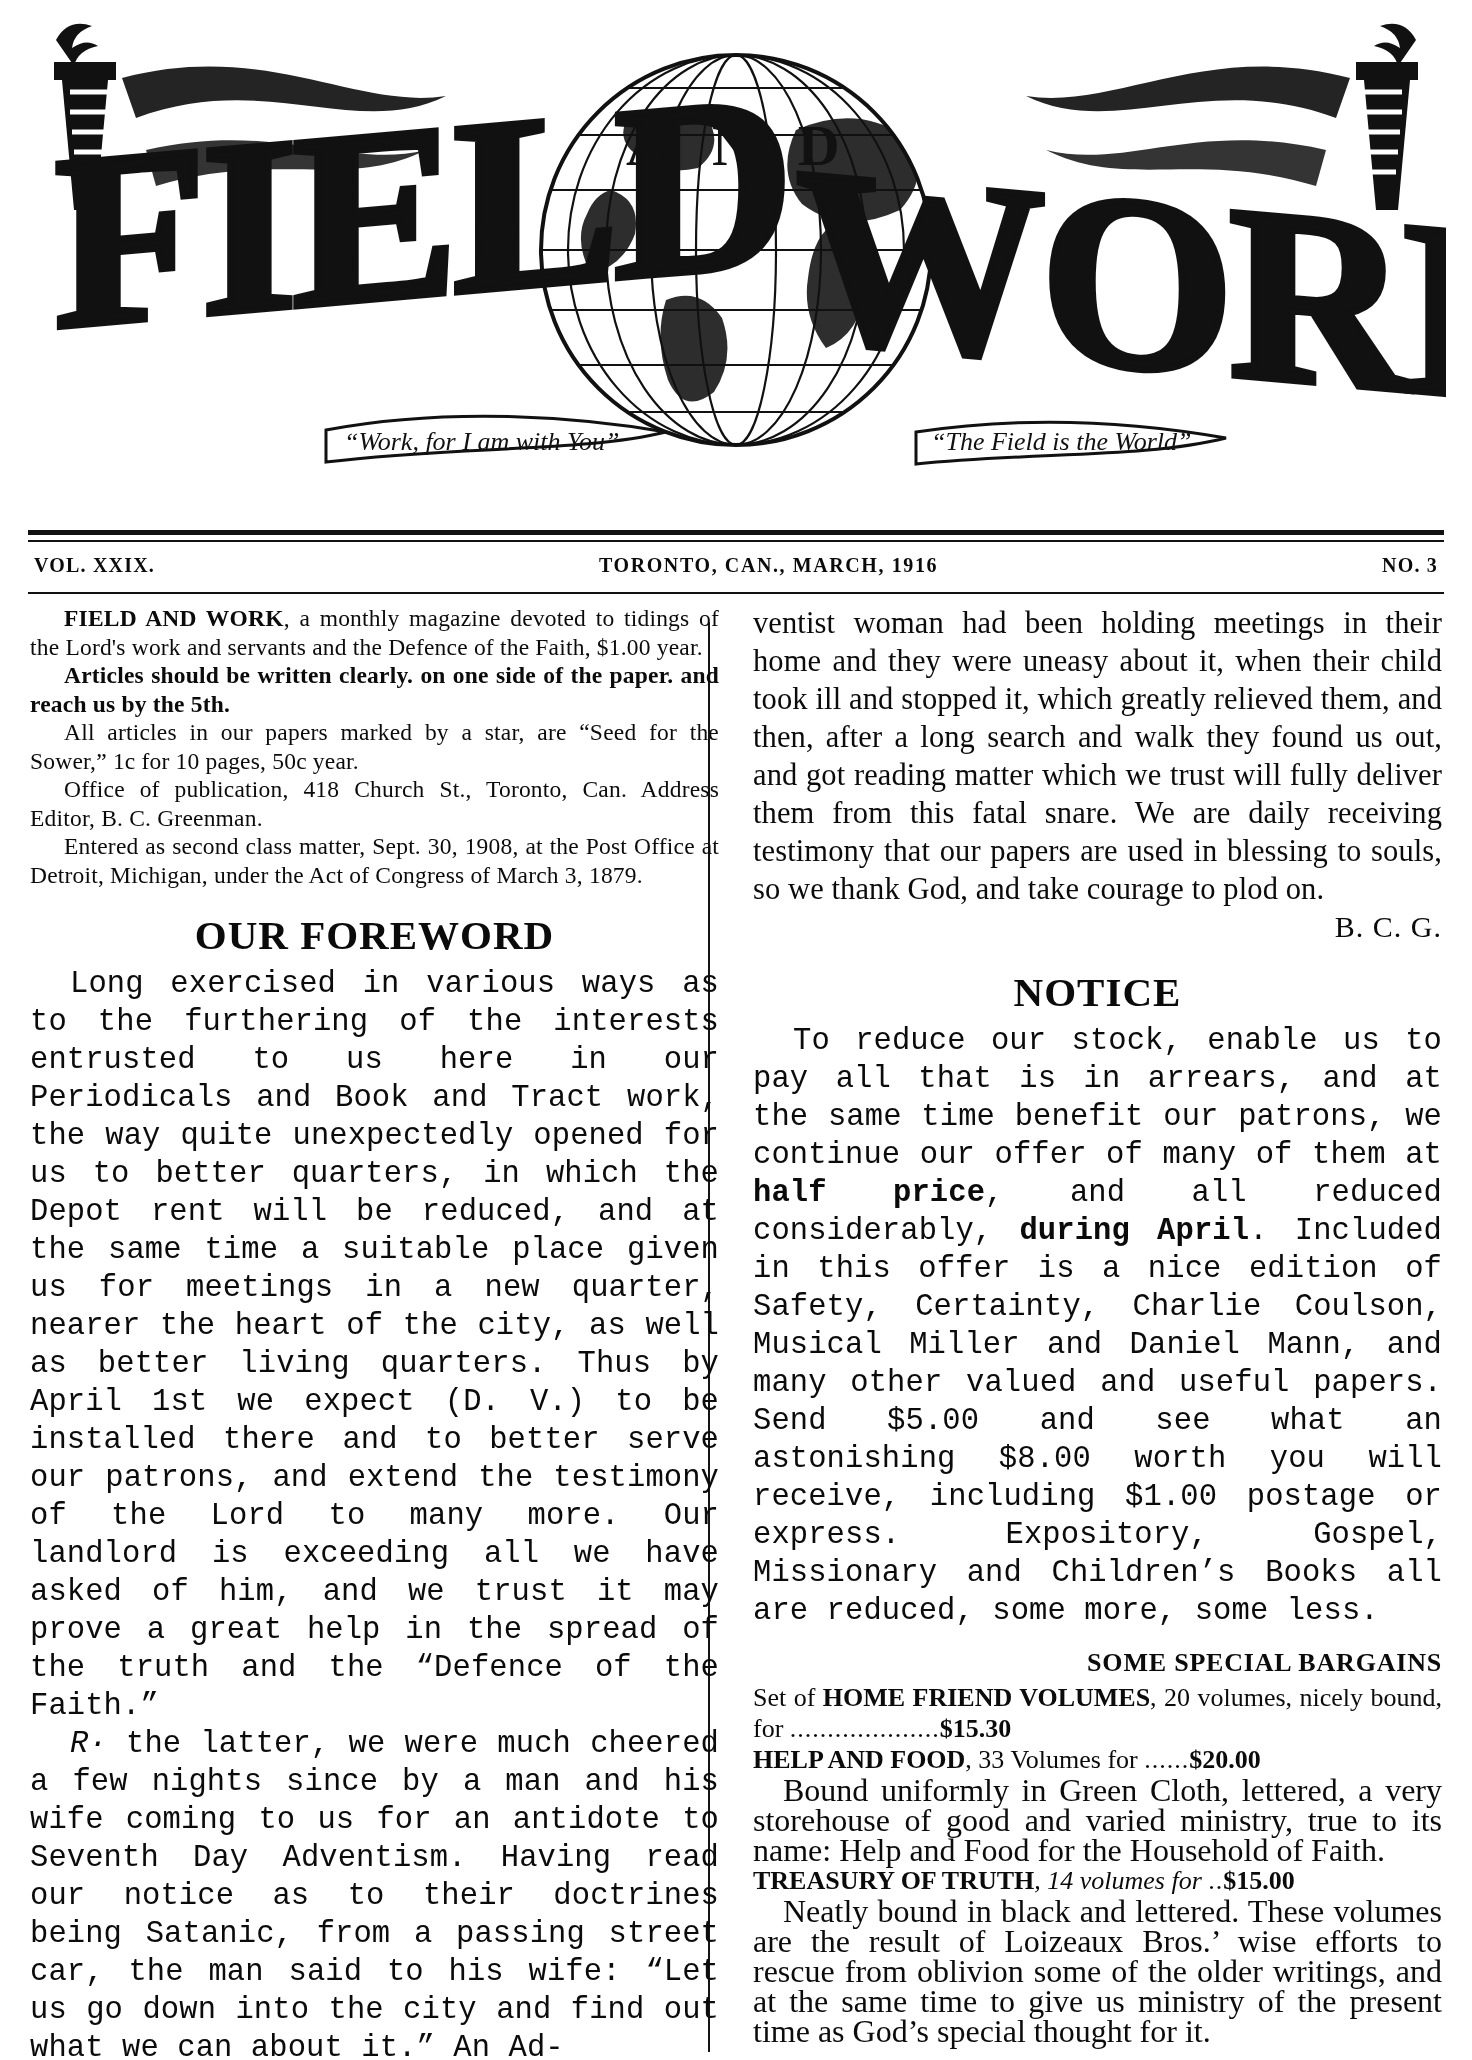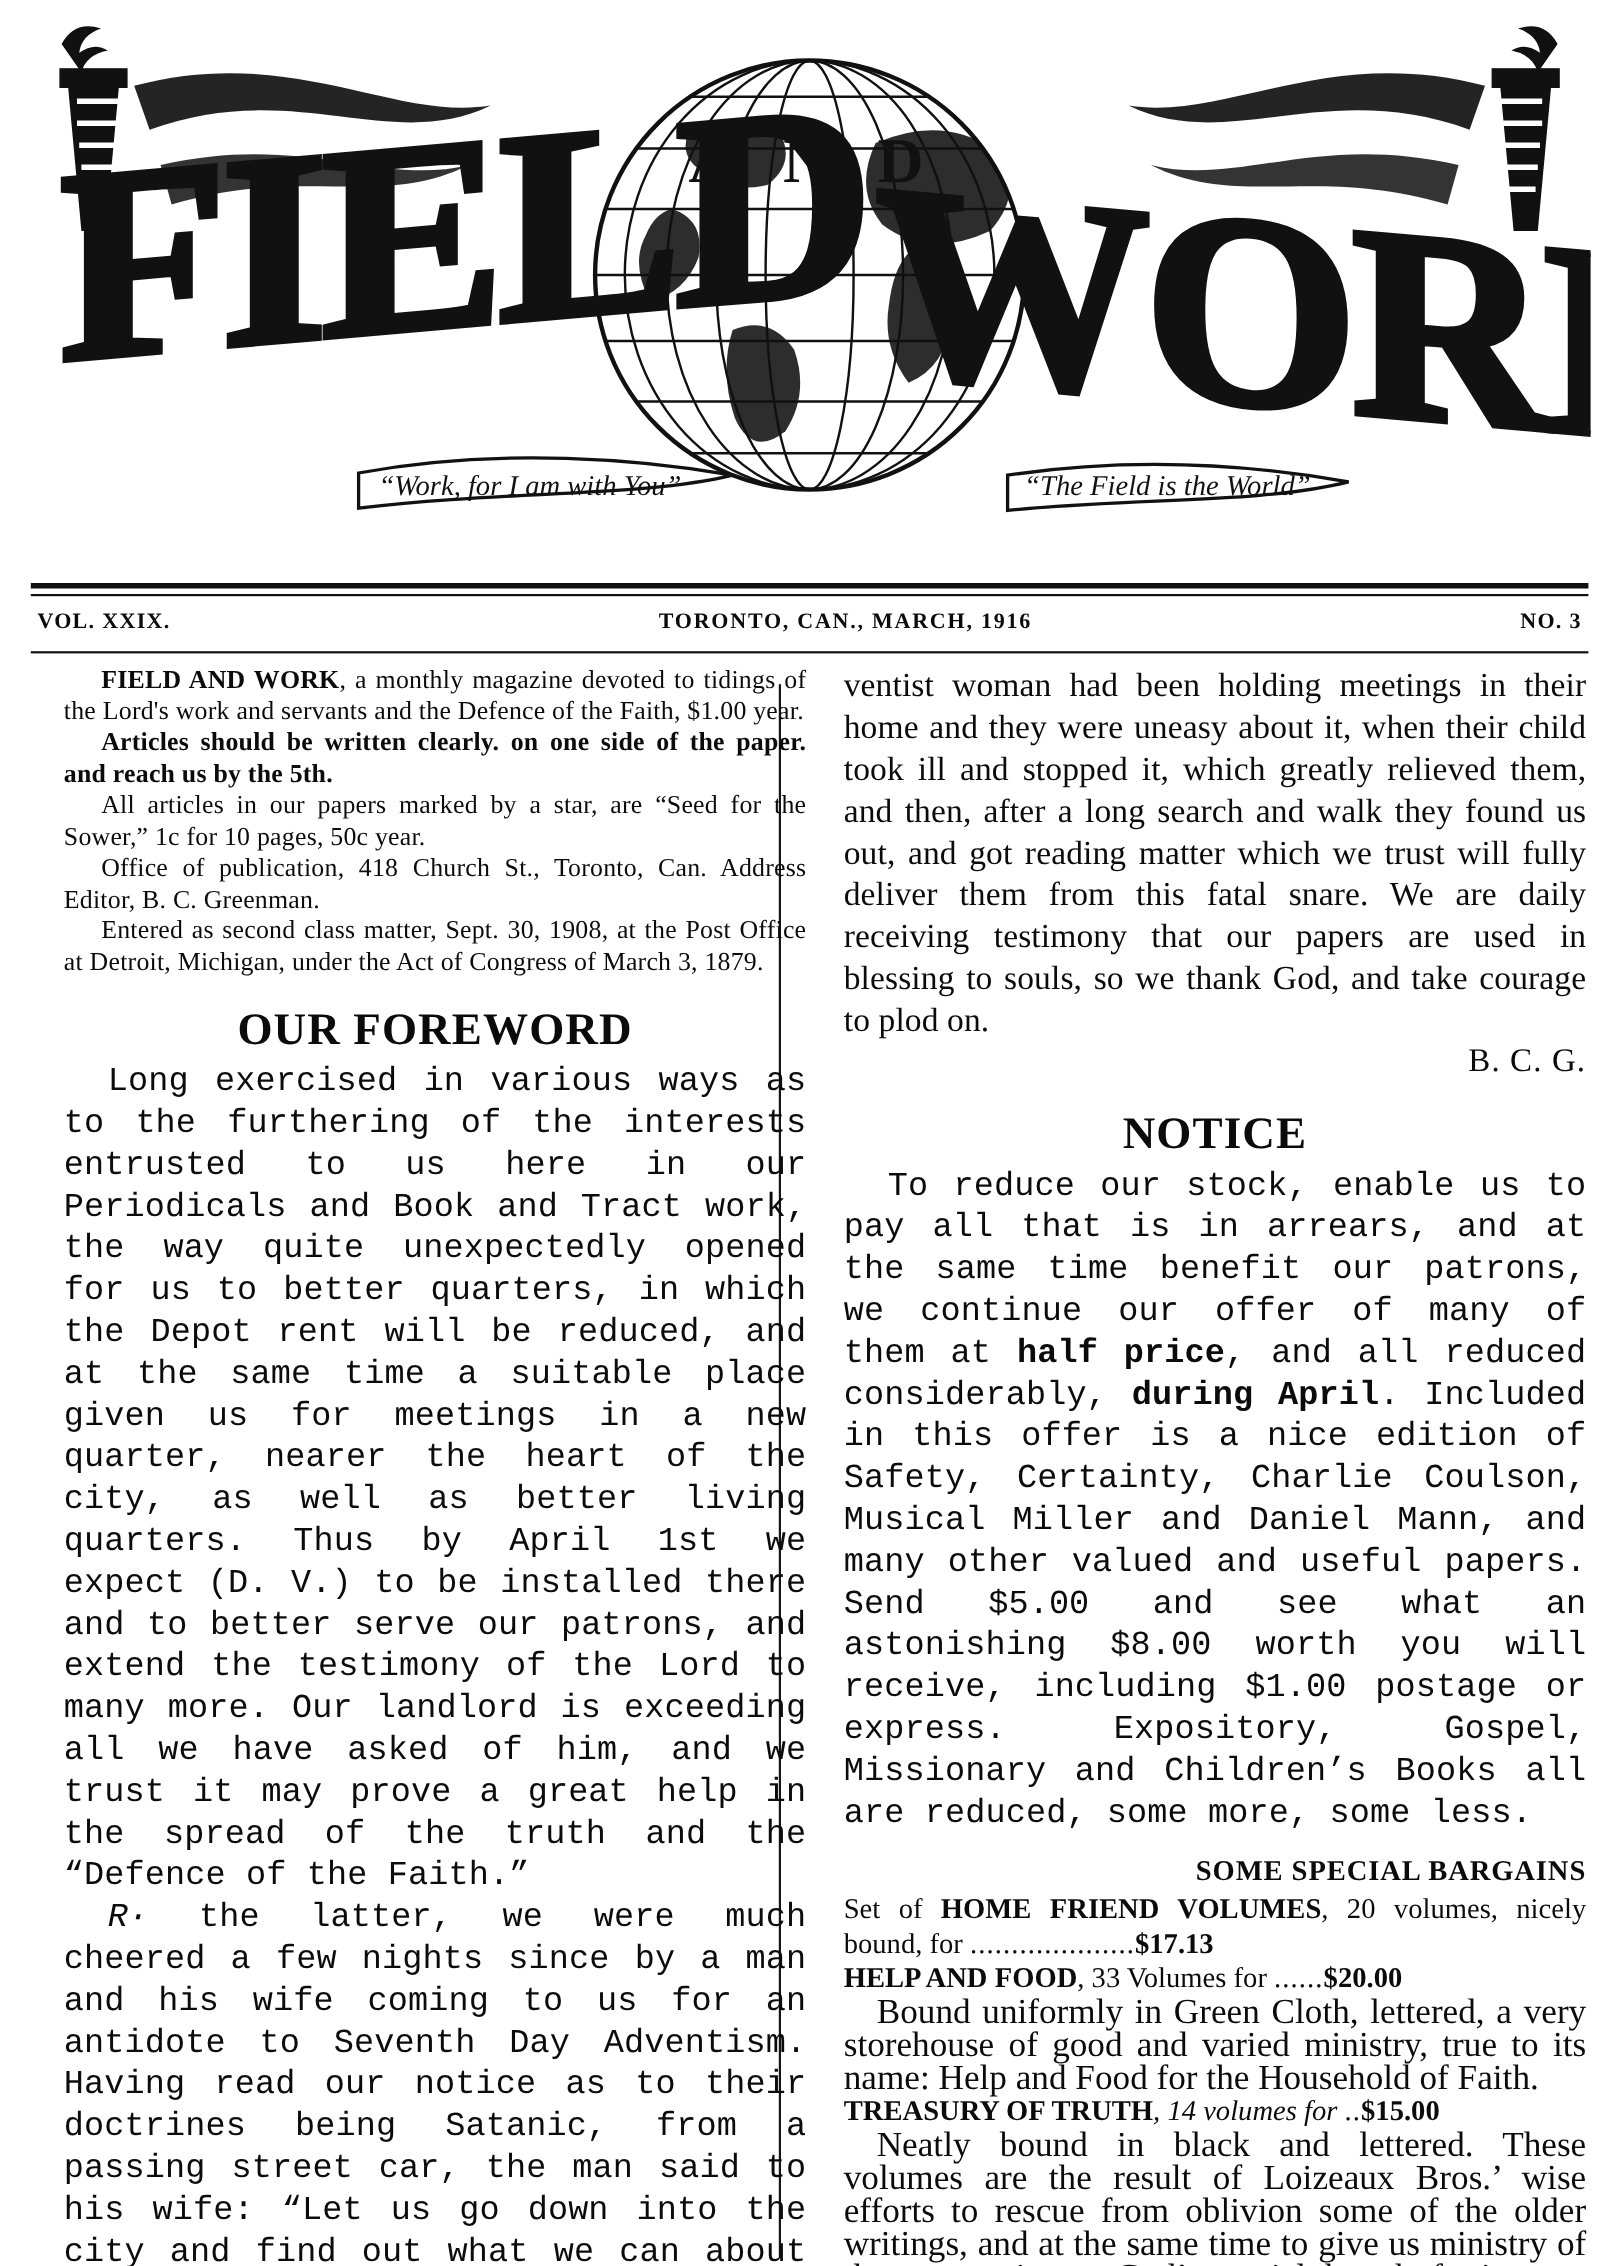--- a/index.html
+++ b/index.html
@@ -52,21 +52,20 @@
   }
   .volline .center { letter-spacing: 1.6px; }
 
   
   .columns {
     display: flex;
     gap: 34px;
     padding: 10px 4px 0 4px;
     height: 1455px;
     box-sizing: border-box;
-    margin-left: 28px;
   }
   .col {
     width: 690px;
     position: relative;
   }
   .col-rule {
     position: absolute;
     left: 708px;
     top: 622px;
     width: 0;
@@ -238,21 +237,21 @@
 
       <div class="body">
         <p class="ind"><span>To reduce our stock, enable us to pay all that is in arrears, and at the same time benefit our patrons, we continue our offer of many of them at </span><b>half price</b><span>, and all reduced considerably, </span><b>during April</b><span>. Included in this offer is a nice edition of Safety, Certainty, Charlie Coulson, Musical Miller and Daniel Mann, and many other valued and useful papers.  Send $5.00 and see what an astonishing $8.00 worth you will receive, including $1.00 postage or express. Expository, Gospel, Missionary and Children’s Books all are reduced, some  more, some less.</span></p>
       </div>
 
       <h3 class="subhead">SOME SPECIAL BARGAINS</h3>
 
       <div class="bargain">
 
         <p>
-          <span>Set of </span><b>HOME FRIEND VOLUMES</b><span>, 20 volumes, nicely bound, for </span><span class="dots">....................</span><span class="price">$17.13</span>
+          <span>Set of </span><b>HOME FRIEND VOLUMES</b><span>, 20 volumes, nicely bound, for </span><span class="dots">....................</span><span class="price">$15.30</span>
         </p>
 
         <p>
           <span></span><b>HELP AND FOOD</b><span>, 33 Volumes for </span><span class="dots">......</span><span class="price">$20.00</span>
         </p>
         <p class="note">Bound uniformly in Green Cloth, lettered, a very storehouse of good and varied ministry, true to its name: Help and Food for the Household of Faith.</p>
 
         <p>
           <span></span><b>TREASURY OF TRUTH</b><span class="ital">, 14 volumes for </span><span class="dots">..</span><span class="price">$15.00</span>
         </p>

